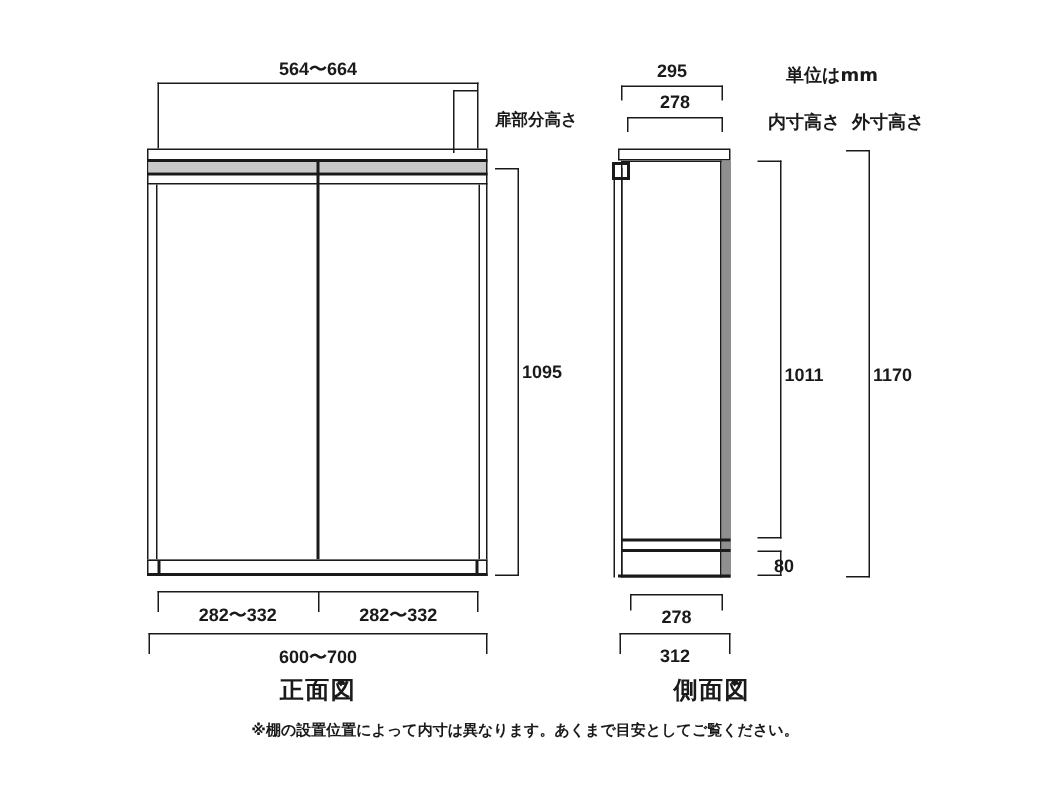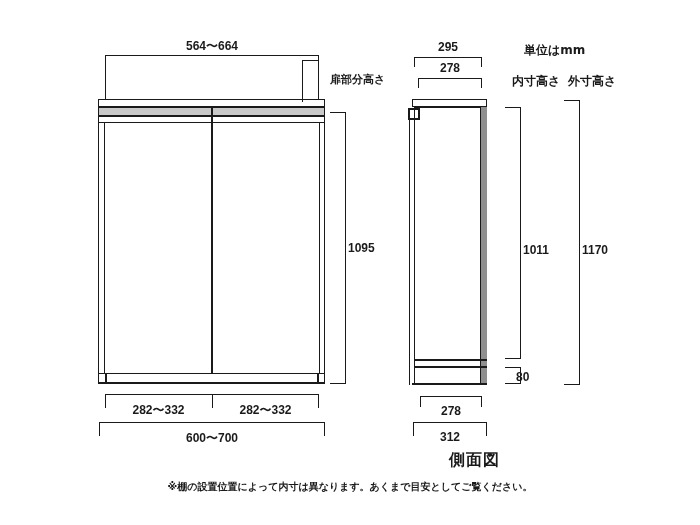--- a/index.html
+++ b/index.html
@@ -120,20 +120,21 @@
   <div class="hline" style="left:212px; top:394px; width:107px;"></div>
   <div class="vline" style="left:318px; top:394px; height:14px;"></div>
   <div class="dim dim-center" style="left:105px; top:402px; width:107px;">282〜332</div>
   <div class="dim dim-center" style="left:212px; top:402px; width:107px;">282〜332</div>
 
   <div class="vline" style="left:99px; top:422px; height:14px;"></div>
   <div class="hline" style="left:99px; top:422px; width:226px;"></div>
   <div class="vline" style="left:324px; top:422px; height:14px;"></div>
   <div class="dim dim-center" style="left:99px; top:430px; width:226px;">600〜700</div>
 
+  <div class="viewlabel dim-center" style="left:119px; top:450px; width:186px;">正面図</div>
 
   <div class="vline" style="left:414px; top:57px; height:10px;"></div>
   <div class="hline" style="left:414px; top:57px; width:68px;"></div>
   <div class="vline" style="left:481px; top:57px; height:10px;"></div>
   <div class="dim dim-center" style="left:414px; top:40px; width:68px;">295</div>
 
   <div class="vline" style="left:418px; top:78px; height:10px;"></div>
   <div class="hline" style="left:418px; top:78px; width:64px;"></div>
   <div class="vline" style="left:481px; top:78px; height:10px;"></div>
   <div class="dim dim-center" style="left:418px; top:61px; width:64px;">278</div>

